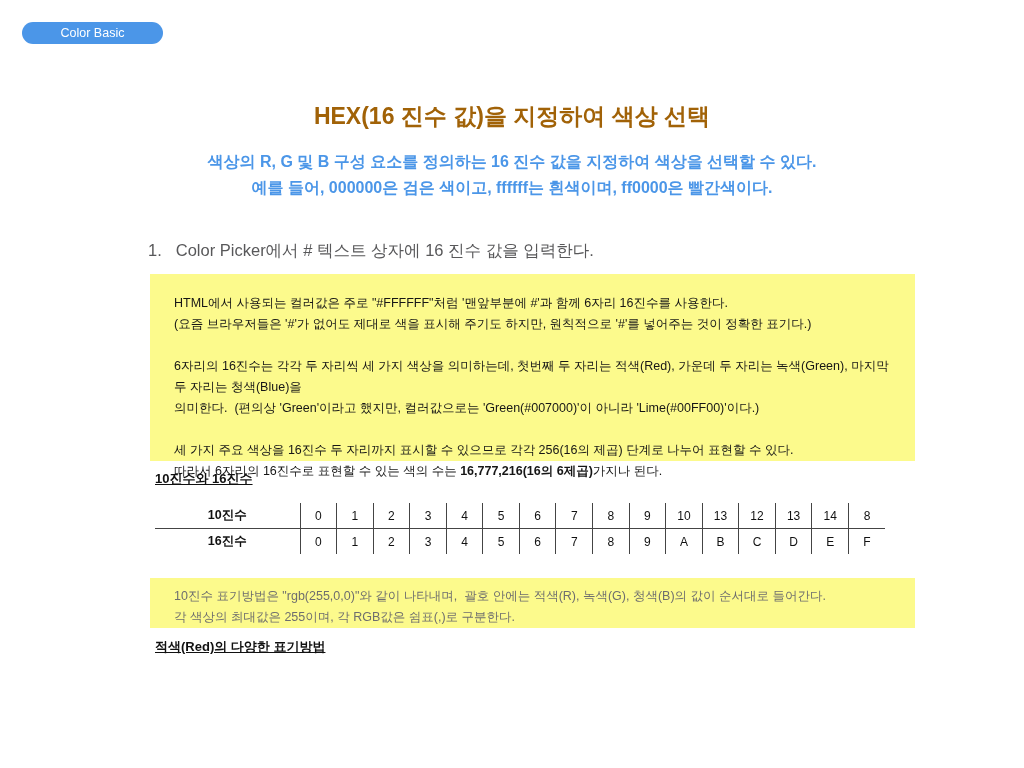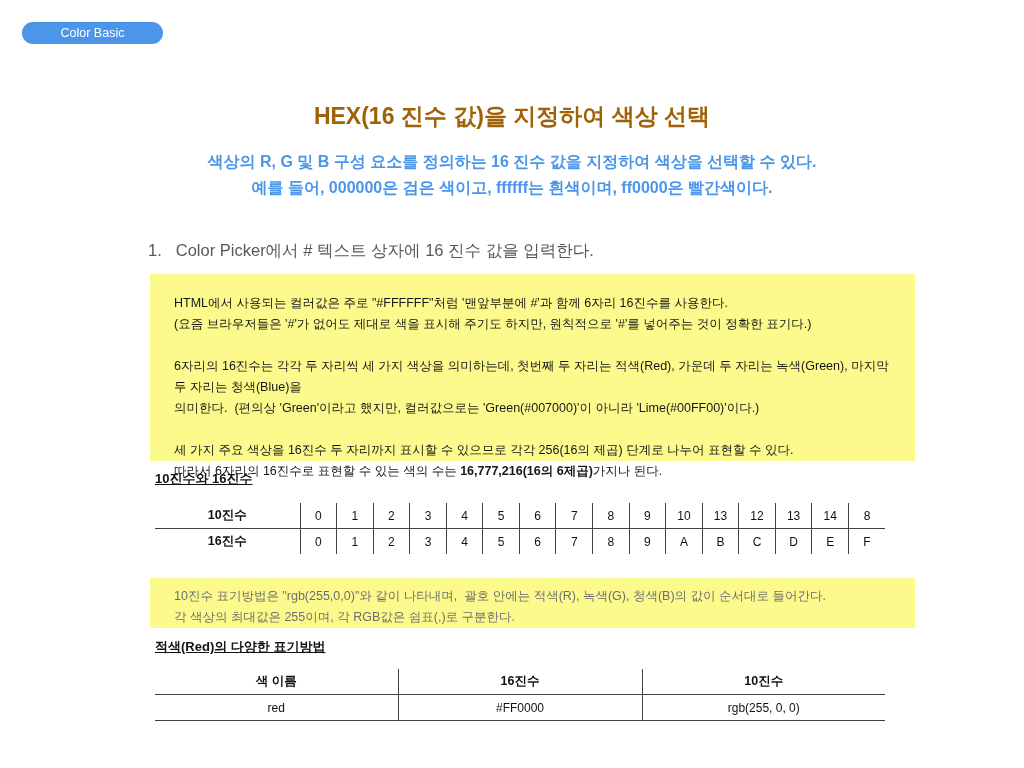--- a/index.html
+++ b/index.html
@@ -137,33 +137,14 @@
   </tbody>
     </table>
 
   <div class="note-box second">
     <div class="note-line">10진수 표기방법은 "rgb(255,0,0)"와 같이 나타내며,  괄호 안에는 적색(R), 녹색(G), 청색(B)의 값이 순서대로 들어간다.</div>
     <div class="note-line">각 색상의 최대값은 255이며, 각 RGB값은 쉼표(,)로 구분한다.</div>
   </div>
 
   <div class="tbl-caption cap2">적색(Red)의 다양한 표기방법</div>
 
-  <table id="tbl2">
-    <colgroup>
-        <col style="width:243px">
-        <col style="width:244px">
-        <col style="width:243px">
-      </colgroup>
-    <tbody>
-        <tr class="hdr">
-      <td>색 이름</td>
-      <td>16진수</td>
-      <td>10진수</td>
-    </tr>
-    <tr class="data">
-      <td>red</td>
-      <td>#FF0000</td>
-      <td>rgb(255, 0, 0)</td>
-    </tr>
-  </tbody>
-    </table>
 
 </div>
 
 </body></html>

